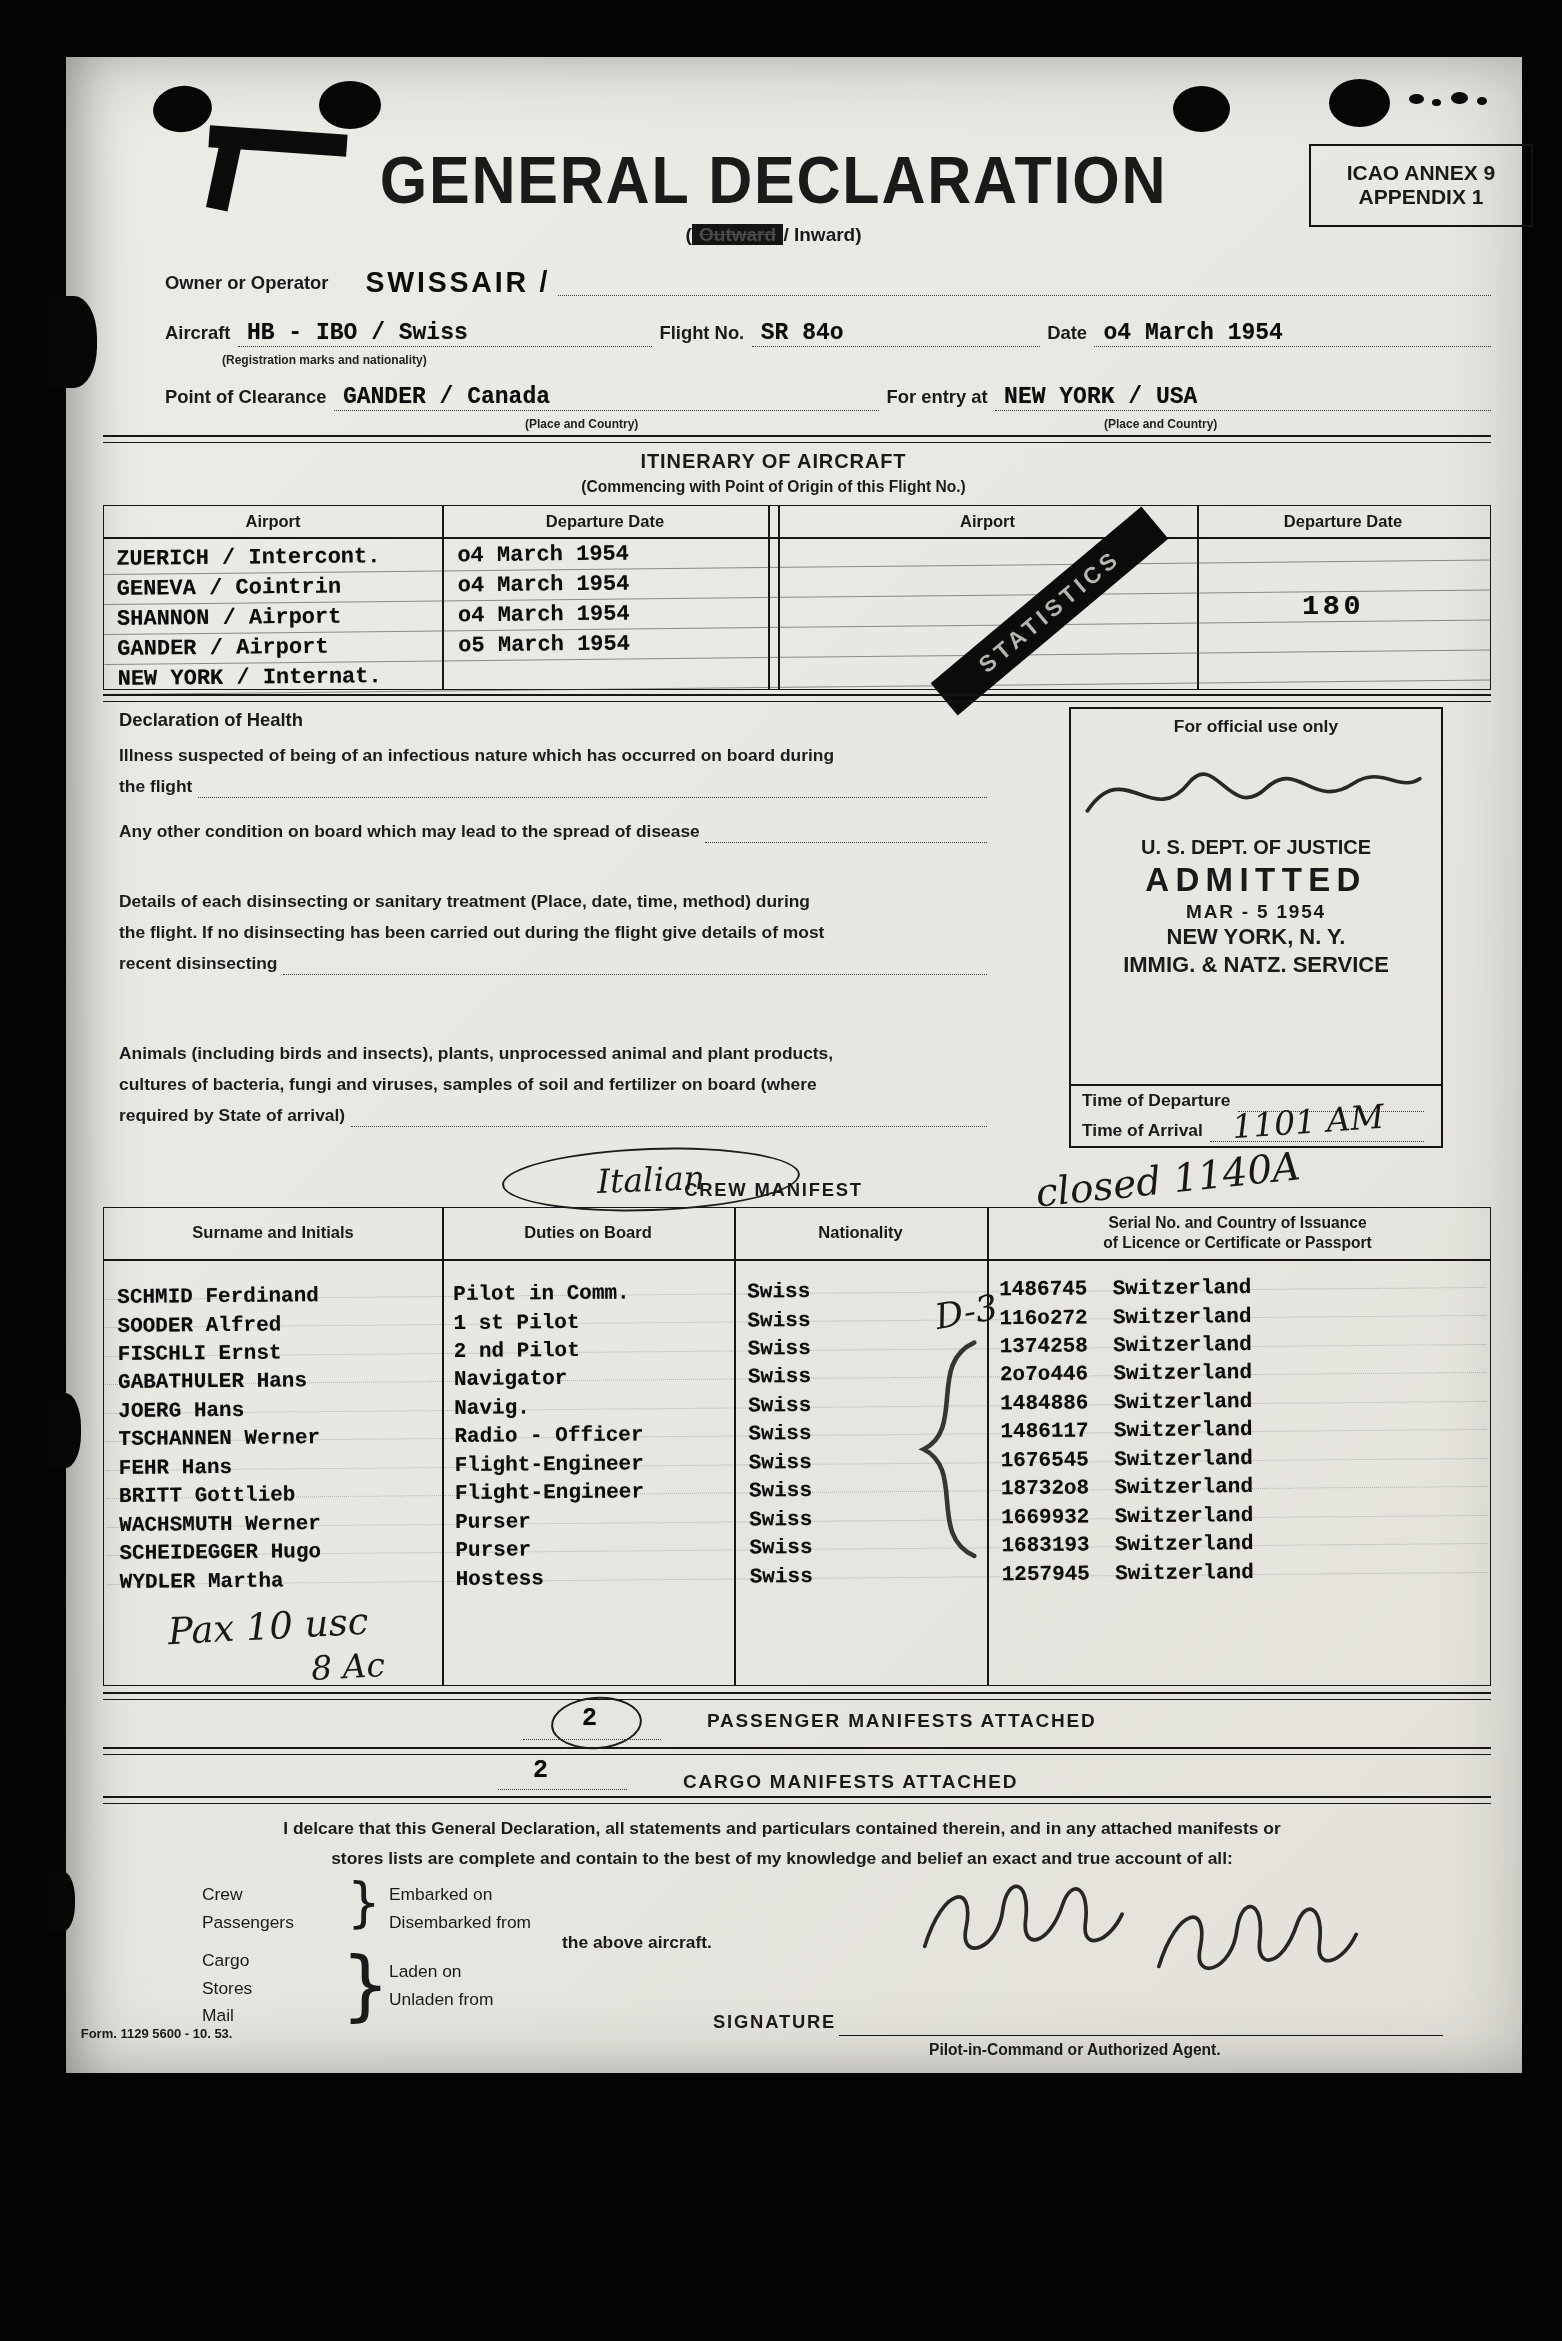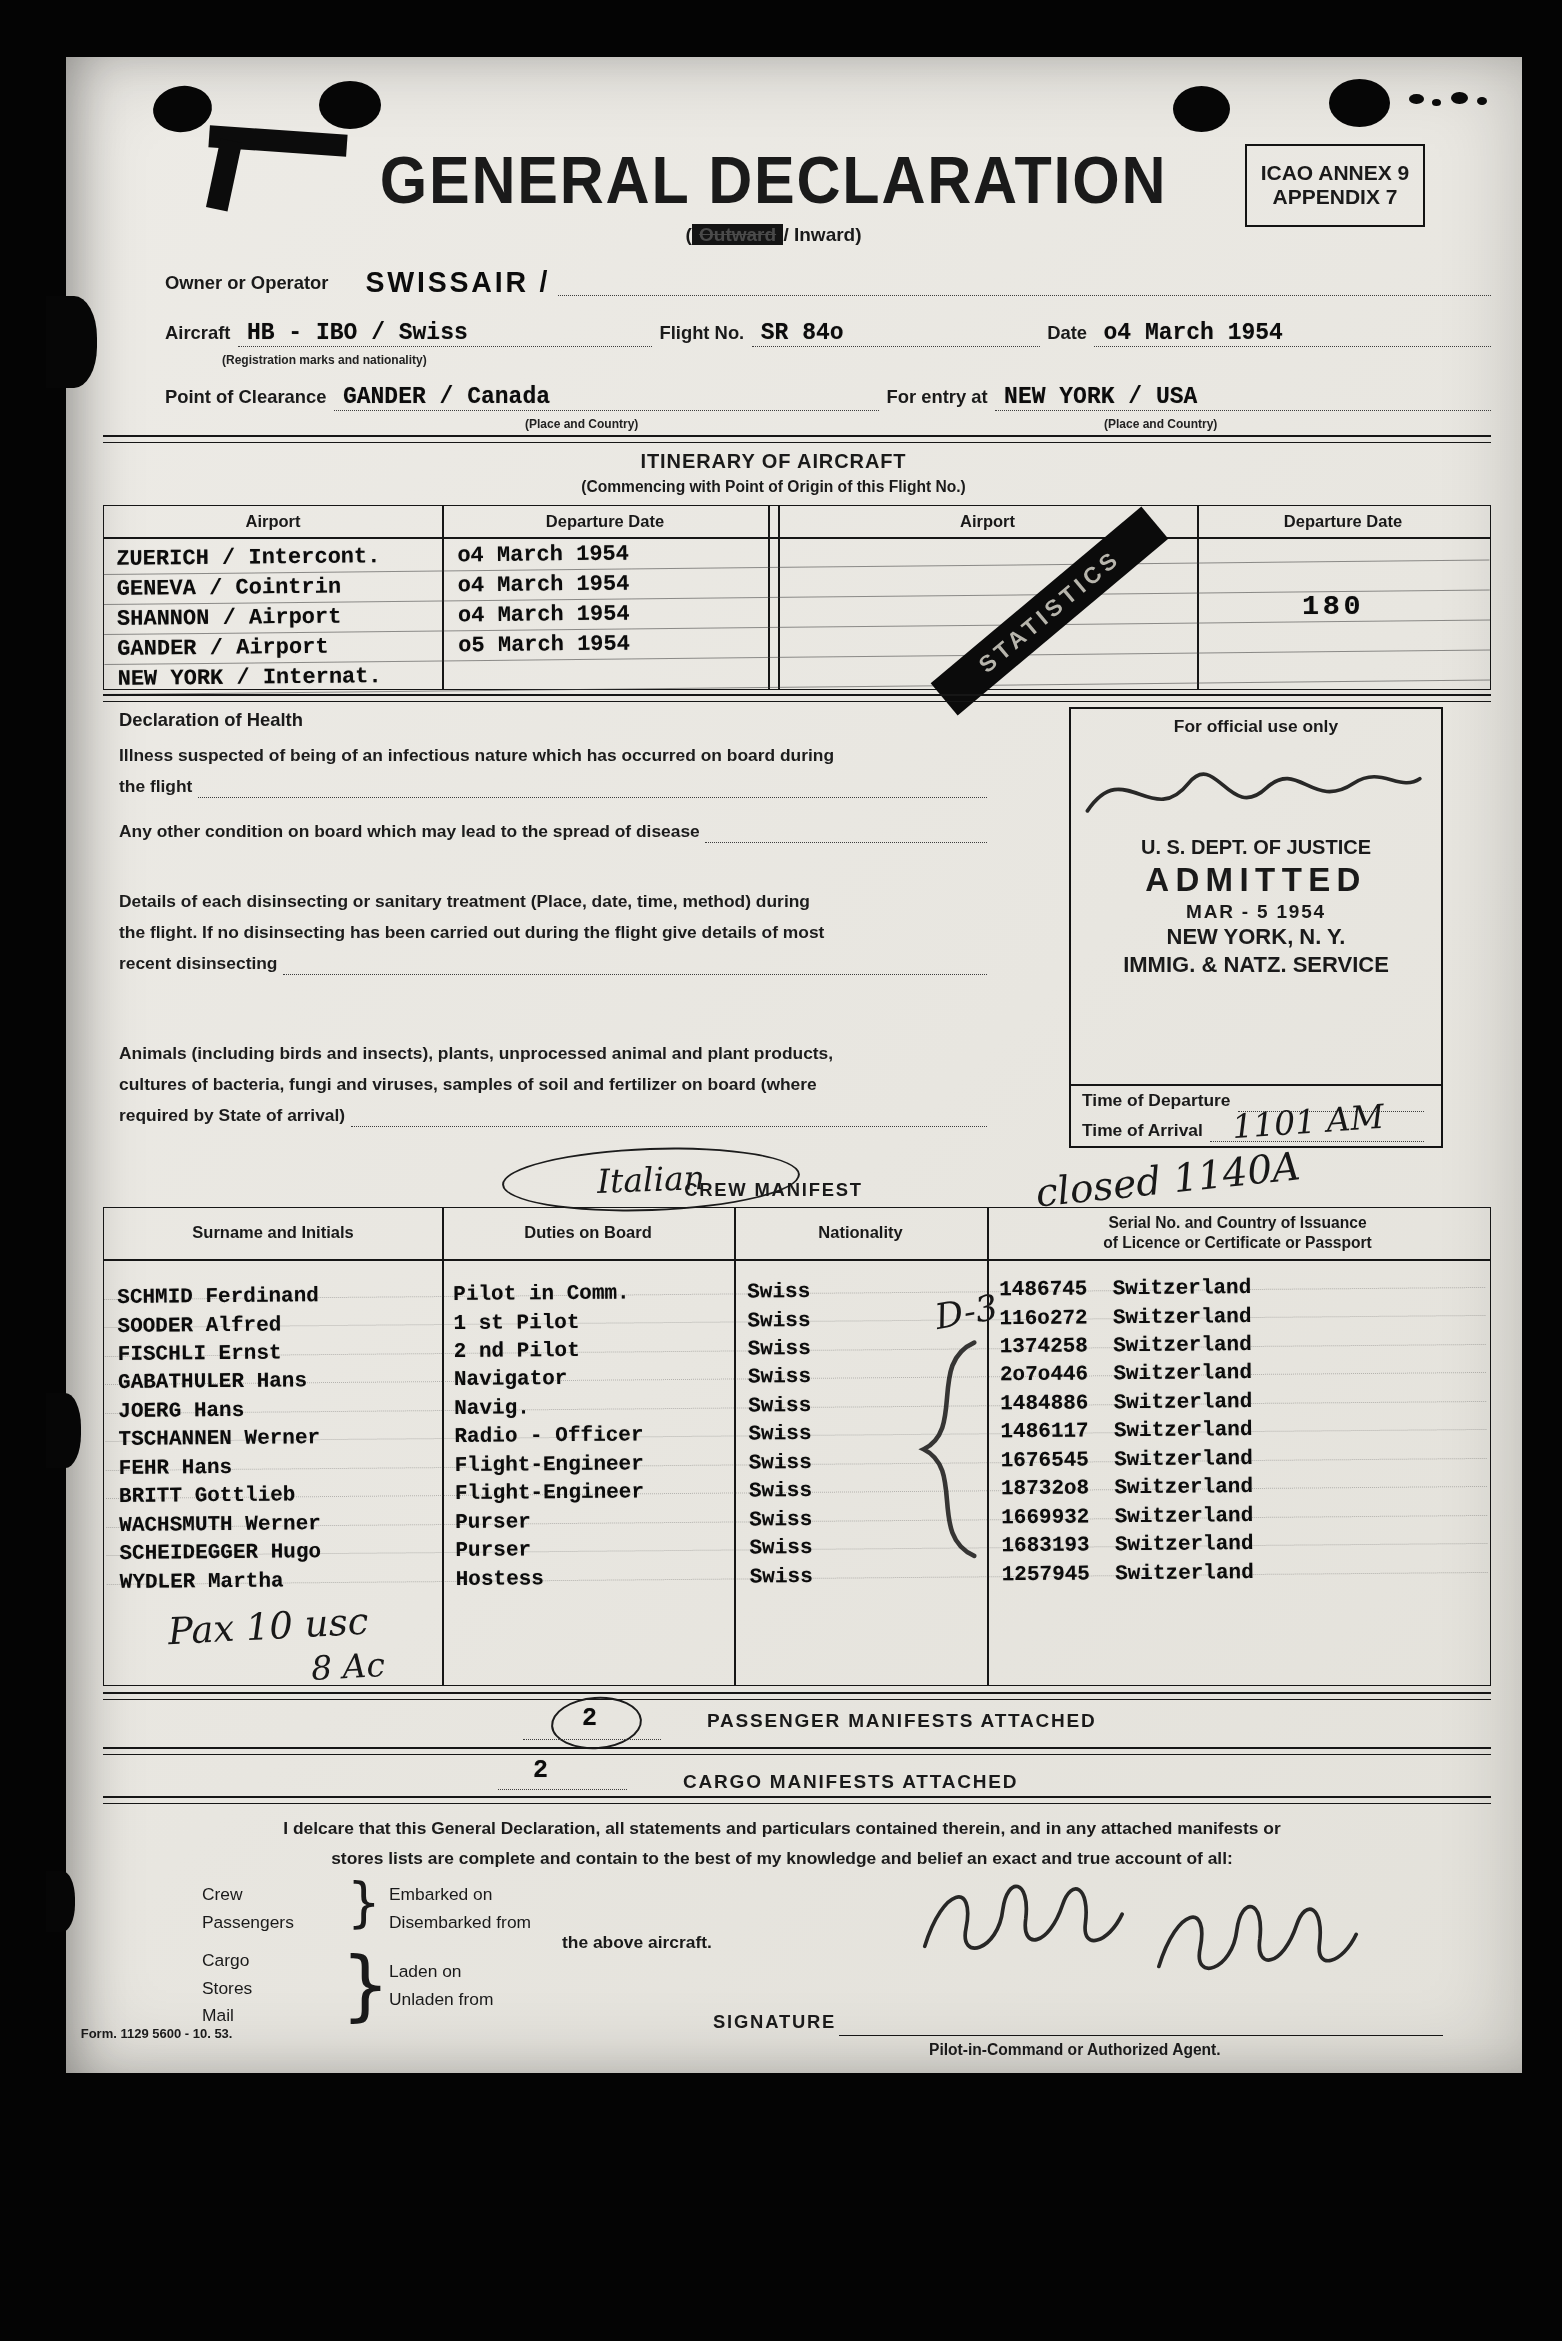--- a/index.html
+++ b/index.html
@@ -51,23 +51,23 @@
     <div class="speck" style="left:1343px;top:37px;width:14.7px;height:10px;"></div>
     <div class="speck" style="left:1366px;top:42px;width:9.2px;height:7.3px;"></div>
     <div class="speck" style="left:1385px;top:35px;width:16.5px;height:12px;"></div>
     <div class="speck" style="left:1411px;top:40px;width:10px;height:8.3px;"></div>
     <div class="mark" style="left:143px;top:73px;width:138px;height:22px;transform:rotate(4deg);"></div>
     <div class="mark" style="left:147px;top:83px;width:22px;height:70px;transform:rotate(12deg);"></div>
     <div class="blob" style="left:-20px;top:239px;width:51px;height:92px;"></div>
     <div class="blob" style="left:-20px;top:1336px;width:35px;height:75px;"></div>
     <div class="blob" style="left:-20px;top:1814px;width:29px;height:61px;"></div>
 
-    <div style="position:absolute;left:1179px;top:87px;width:180px;height:83px;border:2.8px solid #131313;text-align:center;padding-top:14.7px;box-sizing:border-box;">
+    <div style="position:absolute;left:1243px;top:87px;width:224px;height:83px;border:2.8px solid #131313;text-align:center;padding-top:14.7px;box-sizing:border-box;">
       <div class="lab" style="font-size:21px;">ICAO ANNEX 9</div>
-      <div class="lab" style="font-size:21px;">APPENDIX 7</div>
+      <div class="lab" style="font-size:21px;">APPENDIX 1</div>
     </div>
 
     <div class="center-wrap" style="top:88px;">
       <div class="lab" style="font-size:61px;letter-spacing:1.8px;transform:scaleY(1.08);">GENERAL DECLARATION</div>
     </div>
     <div class="center-wrap" style="top:167px;">
       <span class="lab" style="font-size:19px;">
         <span>(</span><span style="background:#141414;color:#4a4a4a;padding:0 7.3px;text-decoration:line-through;">Outward</span><span>/ Inward)</span>
       </span>
     </div>

